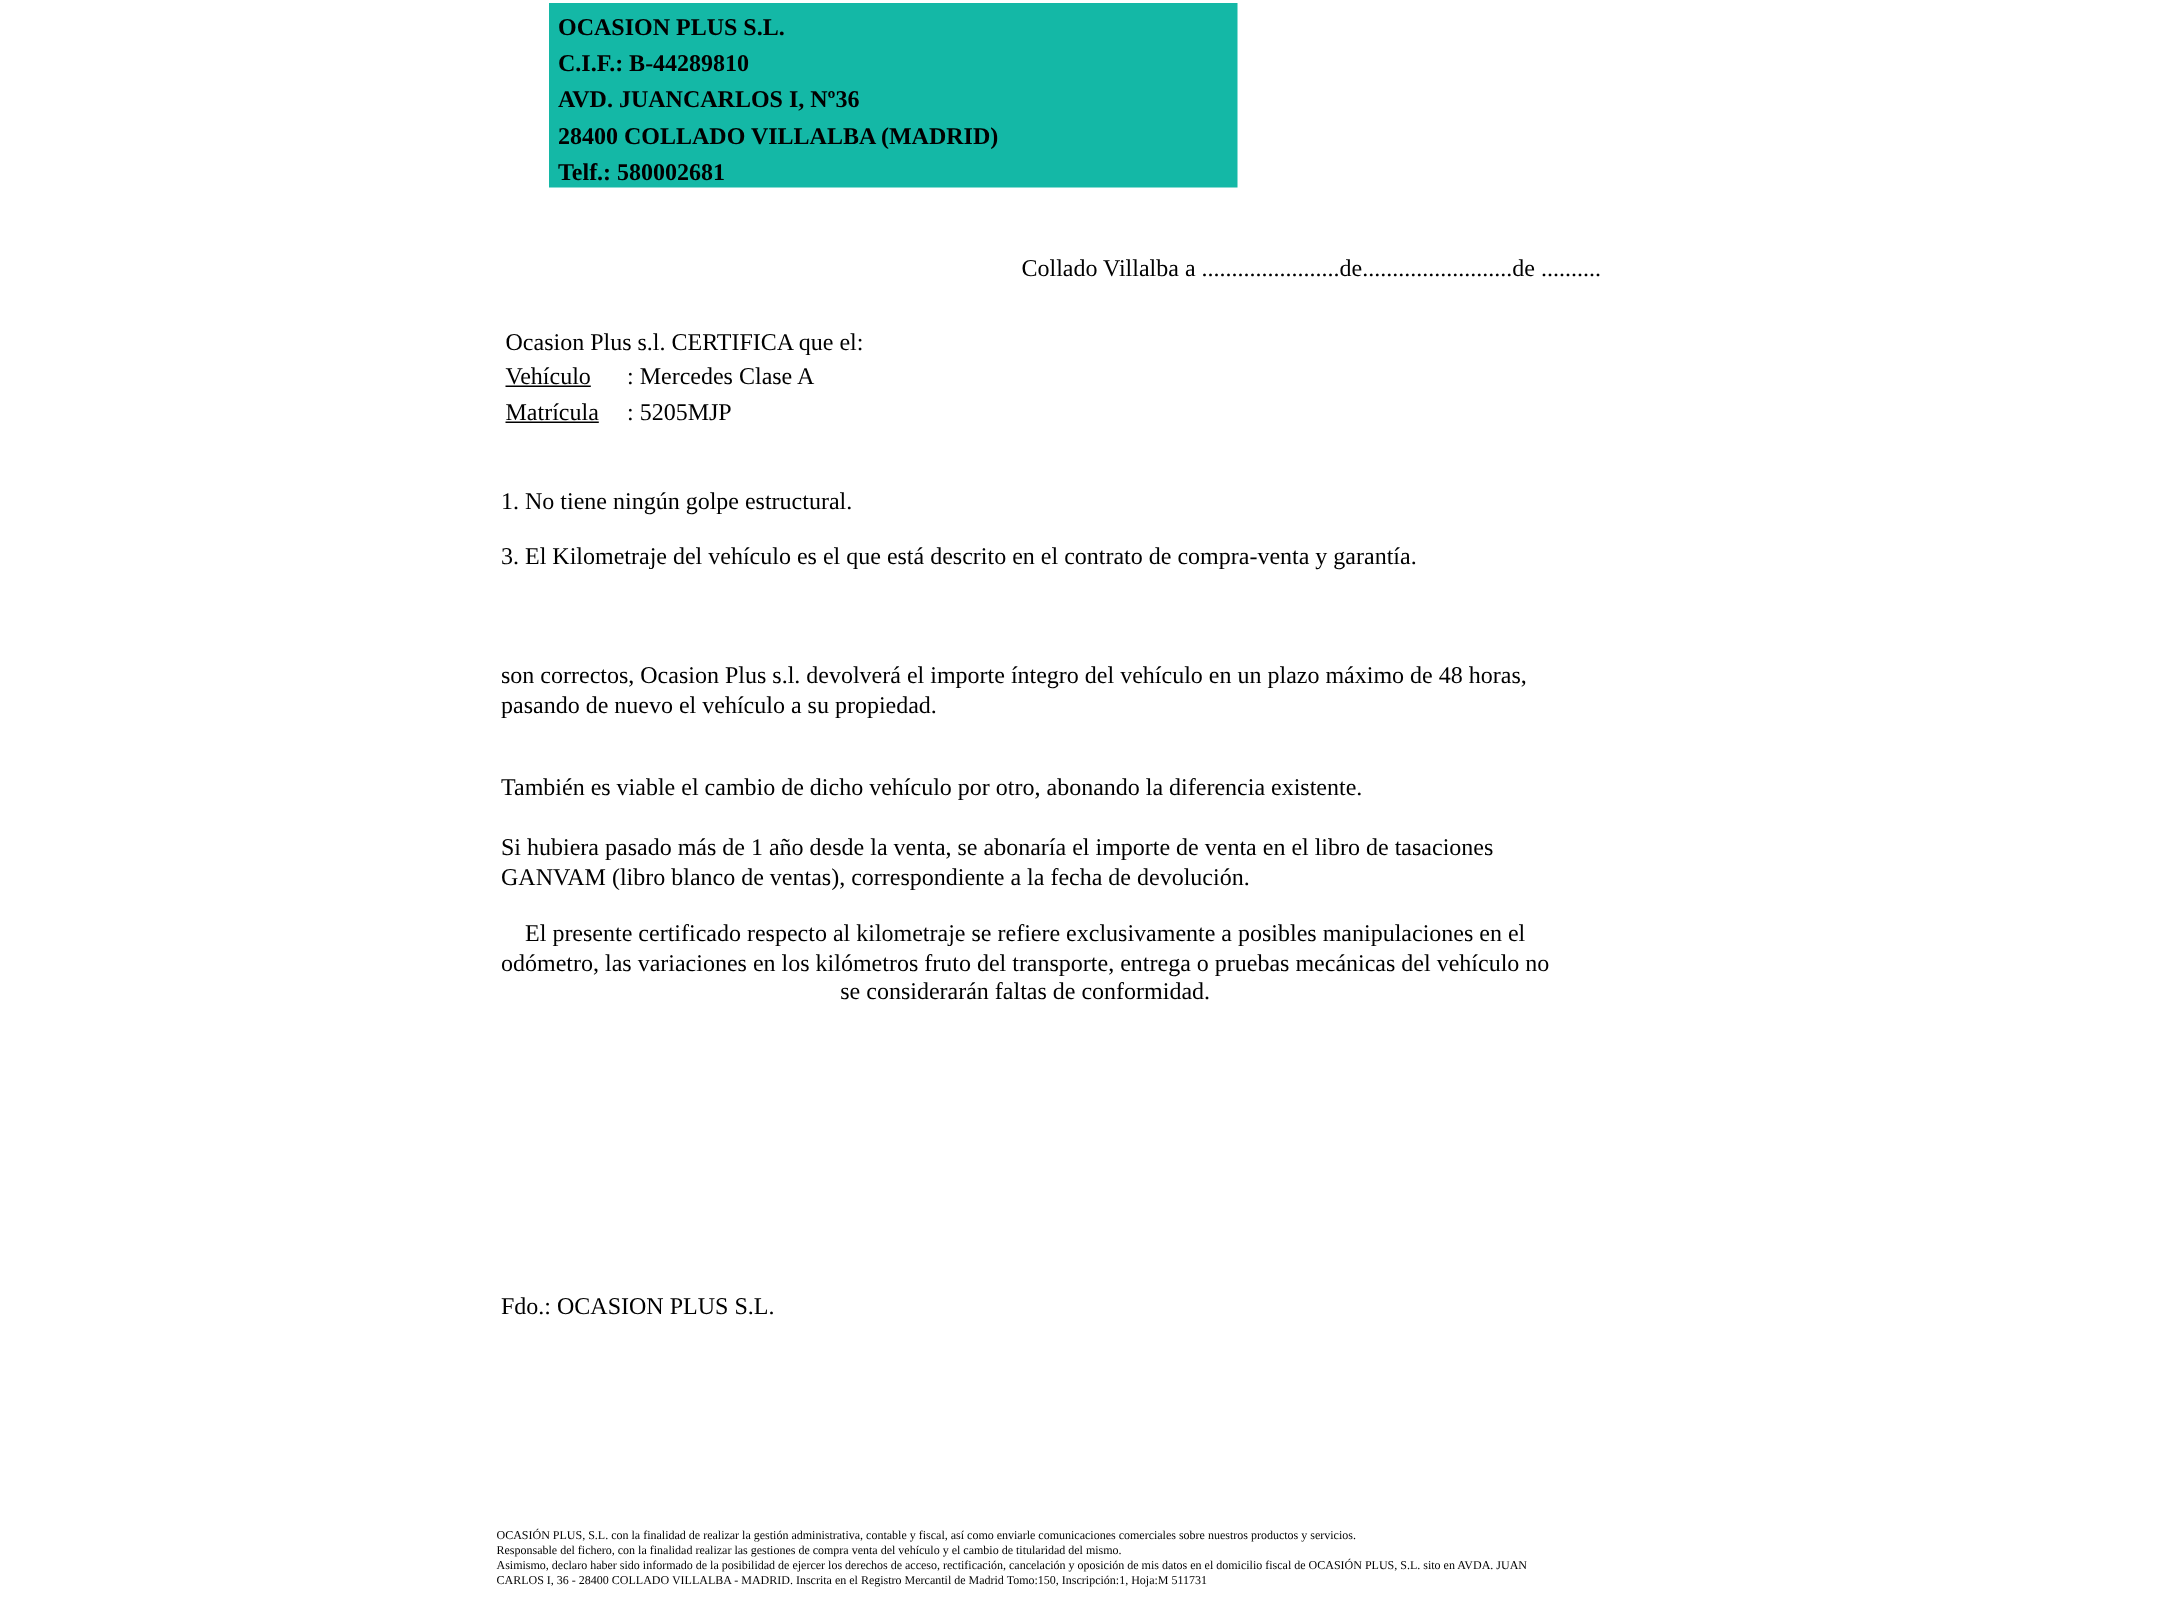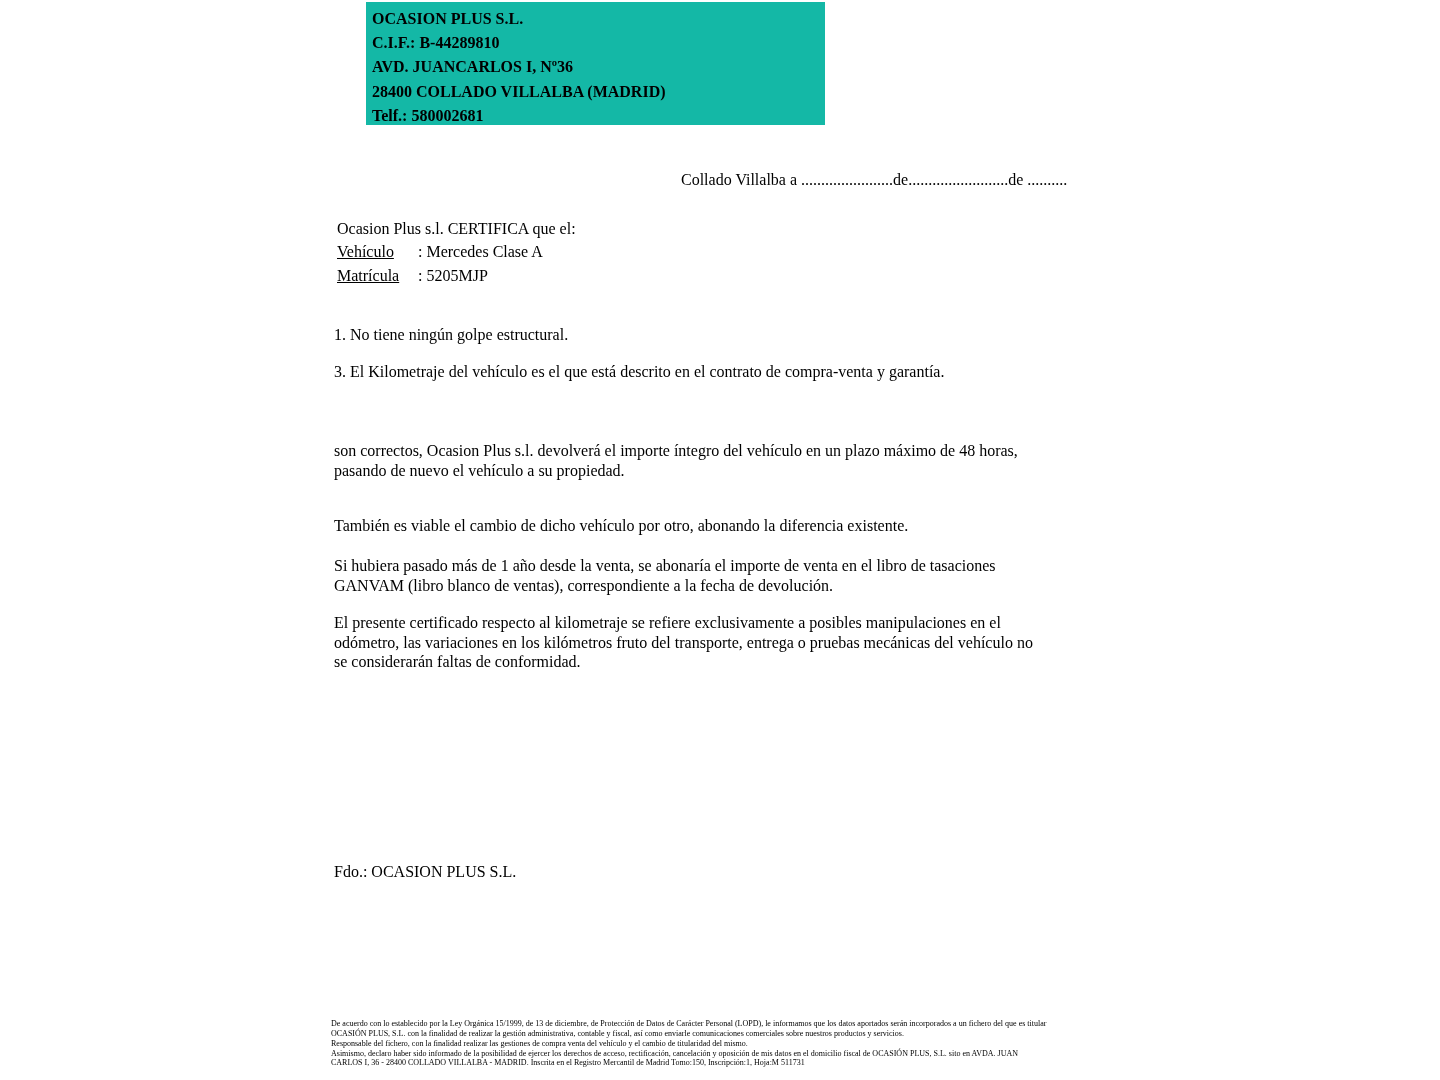--- a/index.html
+++ b/index.html
@@ -66,21 +66,21 @@
   .para {
     font-size: 16px;
   }
   .para .pline {
     line-height: 19.6px;
     white-space: nowrap;
   }
   .para-1 { left: 334px; top: 441px; }
   .para-2 { left: 334px; top: 516px; }
   .para-3 { left: 334px; top: 556px; }
-  .para-4 { left: 334px; top: 613px; }
+  .para-4 { left: 334px; top: 613px; text-align: center; }
 
   .signature {
     left: 334px;
     top: 863px;
     font-size: 16px;
     white-space: nowrap;
   }
 
   .legal {
     left: 331px;
@@ -130,18 +130,17 @@
 
 <div class="abs para para-4">
   <div class="pline">El presente certificado respecto al kilometraje se refiere exclusivamente a posibles manipulaciones en el</div>
   <div class="pline">odómetro, las variaciones en los kilómetros fruto del transporte, entrega o pruebas mecánicas del vehículo no</div>
   <div class="pline">se considerarán faltas de conformidad.</div>
 </div>
 
 <div class="abs signature">Fdo.: OCASION PLUS S.L.</div>
 
 <div class="abs legal">
-  <div class="lline">De acuerdo con lo establecido por la Ley Orgánica 15/1999, de 13 de diciembre, de Protección de Datos de Carácter Personal (LOPD), le informamos que los datos aportados serán incorporados a un fichero del que es titular</div>
   <div class="lline">OCASIÓN PLUS, S.L. con la finalidad de realizar la gestión administrativa, contable y fiscal, así como enviarle comunicaciones comerciales sobre nuestros productos y servicios.</div>
   <div class="lline">Responsable del fichero, con la finalidad realizar las gestiones de compra venta del vehículo y el cambio de titularidad del mismo.</div>
   <div class="lline">Asimismo, declaro haber sido informado de la posibilidad de ejercer los derechos de acceso, rectificación, cancelación y oposición de mis datos en el domicilio fiscal de OCASIÓN PLUS, S.L. sito en AVDA. JUAN</div>
   <div class="lline">CARLOS I, 36 - 28400 COLLADO VILLALBA - MADRID. Inscrita en el Registro Mercantil de Madrid Tomo:150, Inscripción:1, Hoja:M 511731</div>
 </div>
 
 </body></html>

